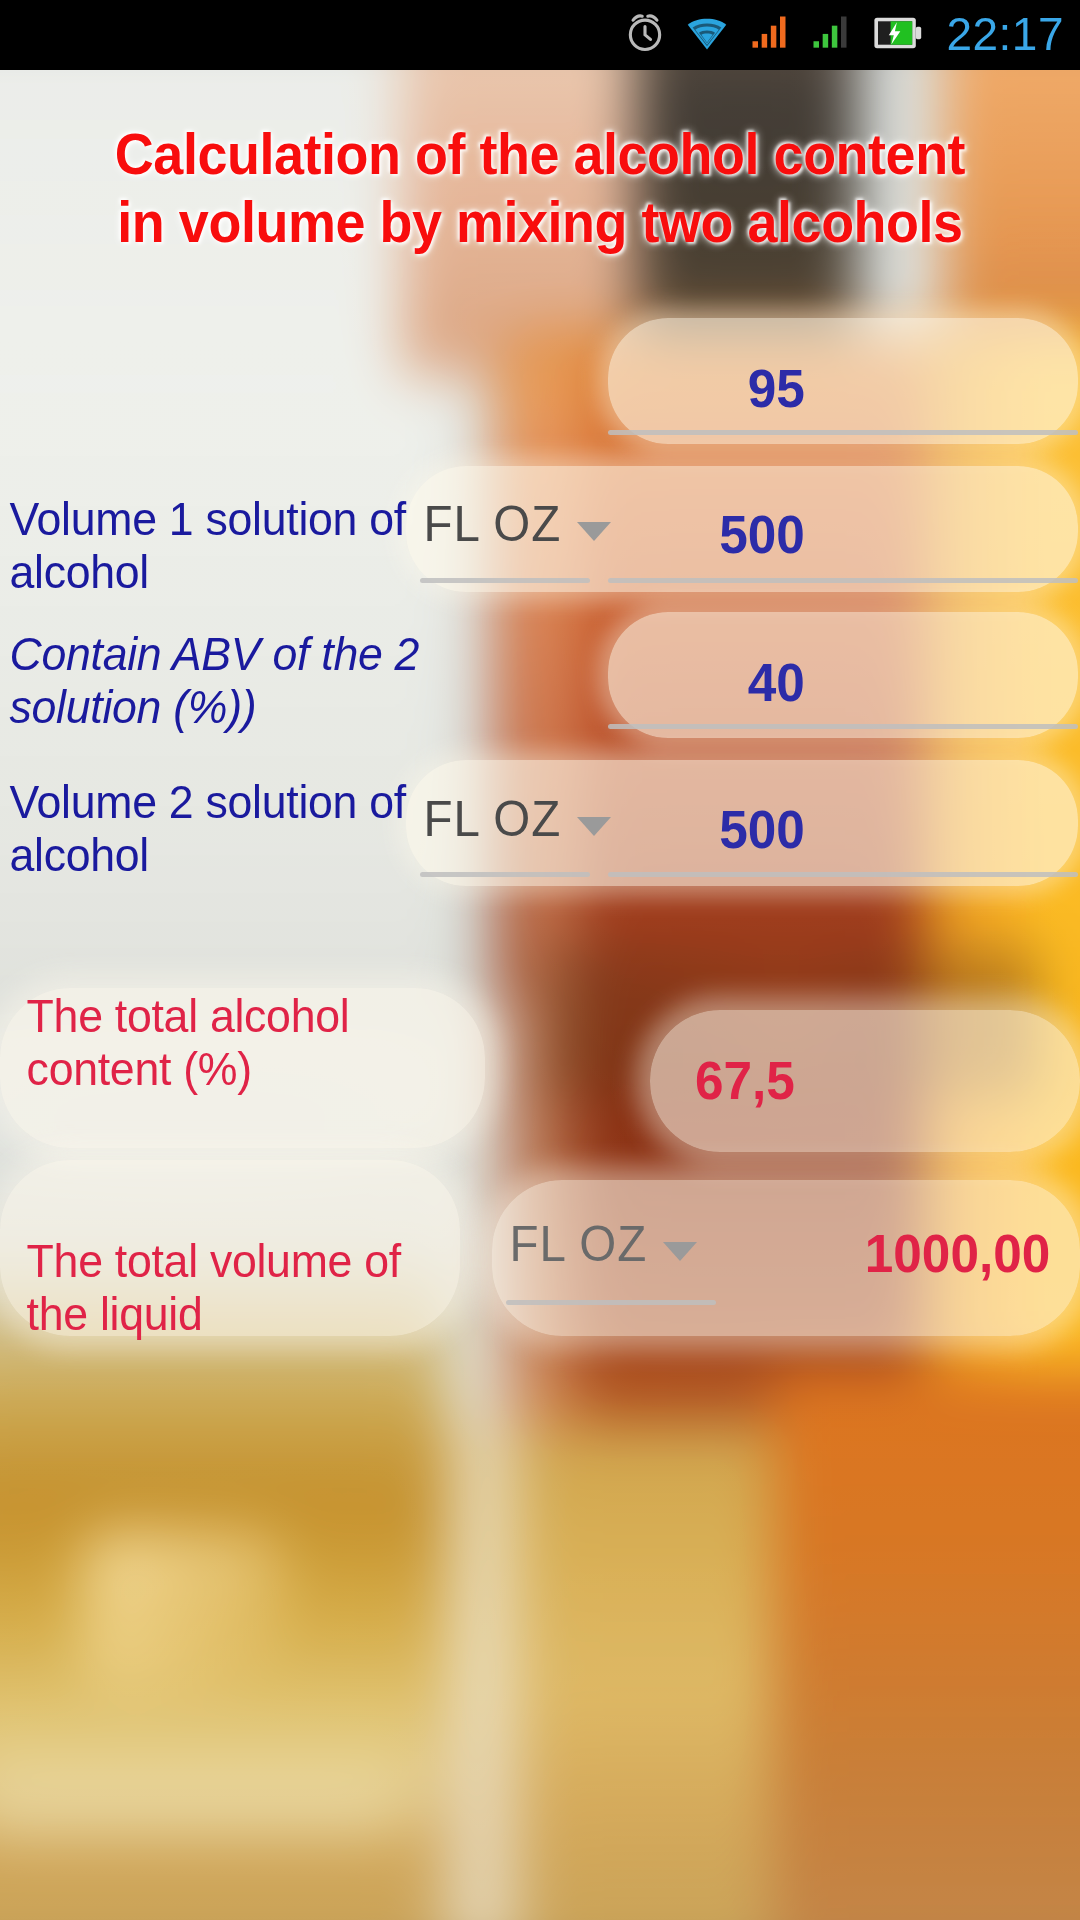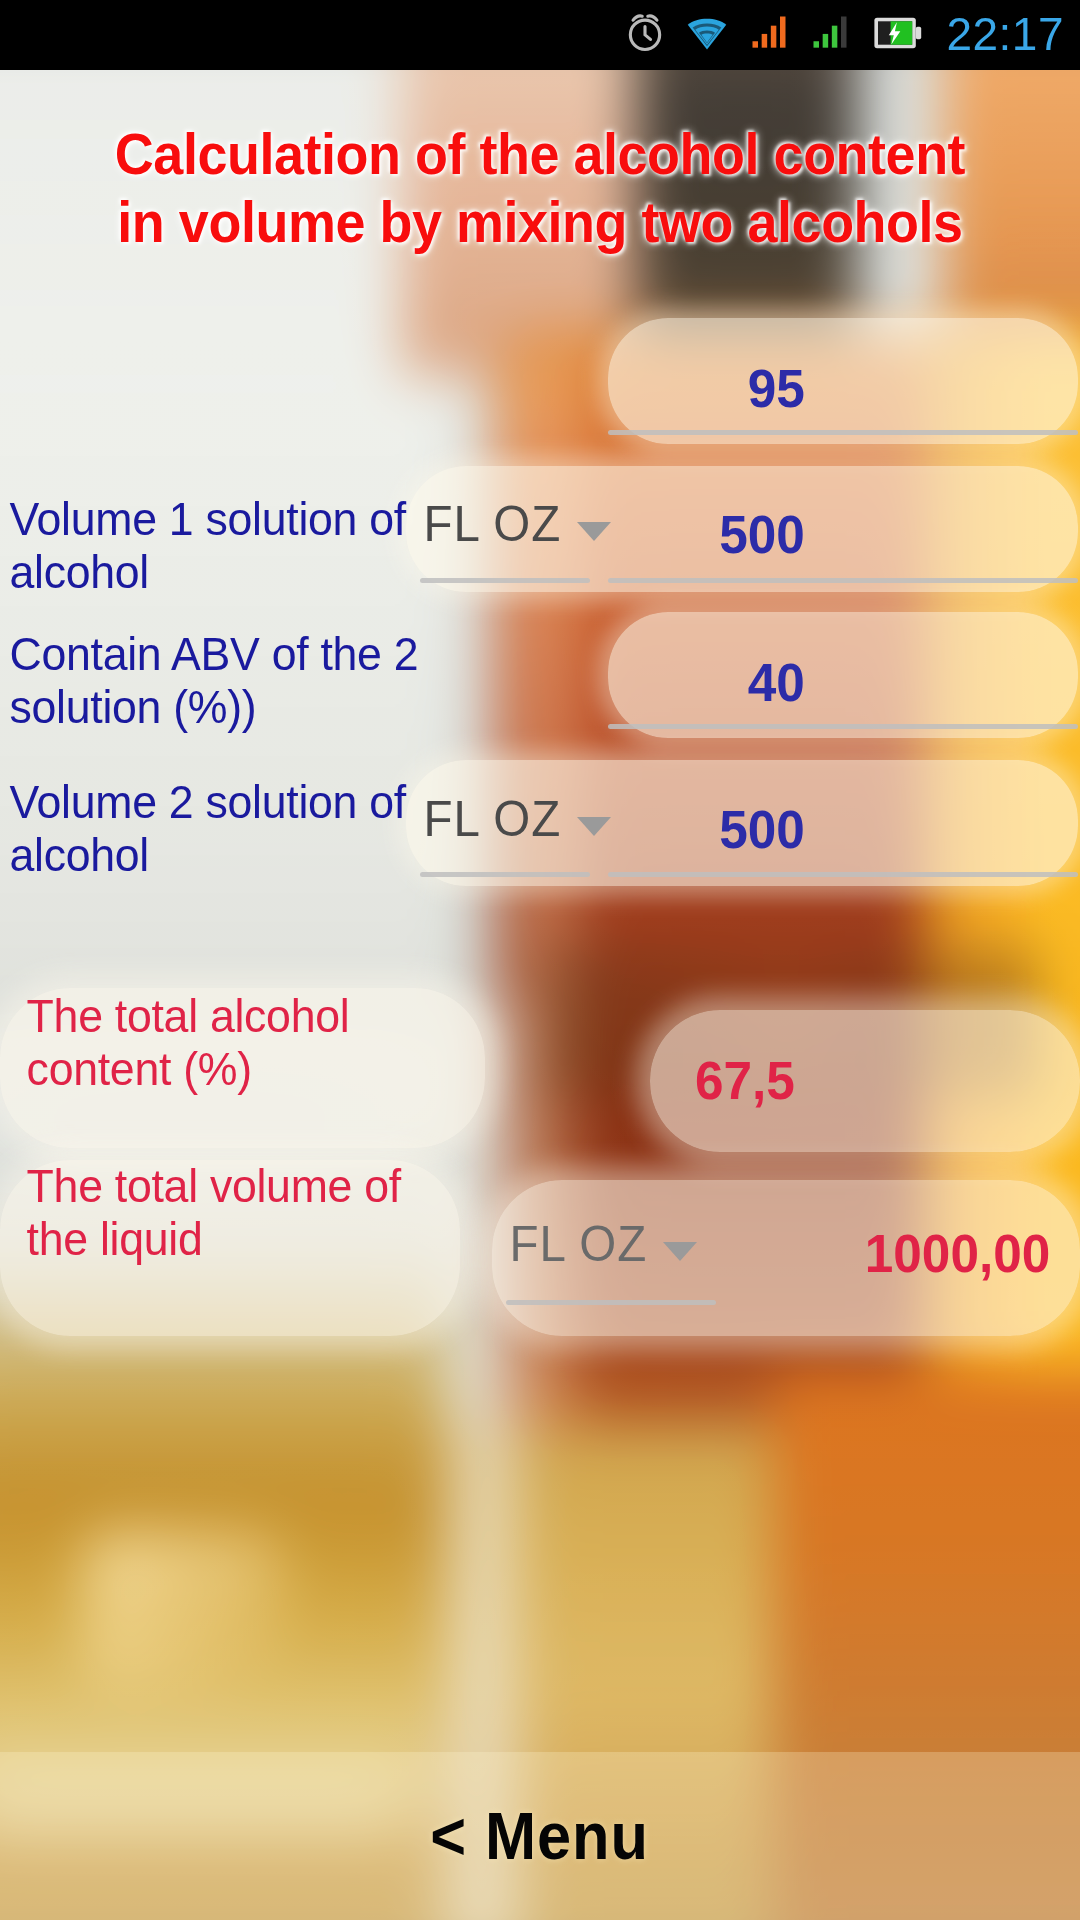--- a/index.html
+++ b/index.html
@@ -357,21 +357,21 @@
   </div>
   <div class="spinner" style="left:420px; top:495px;">
     <span class="spinner-text">FL OZ</span>
     <span class="caret"></span>
   </div>
   <div class="val val-in" style="left:600px; top:503px; width:210px;">500</div>
   <div class="underline" style="left:420px; top:578px; width:170px;"></div>
   <div class="underline" style="left:608px; top:578px; width:470px;"></div>
 
   <div class="pill" style="left:608px; top:612px; width:470px; height:126px;"></div>
-  <div class="row" style="top:623px; height:116px;">
+  <div class="row" style="top:623px; height:116px;font-style:italic;">
     <div class="row-label label-in">
       <span>Contain ABV of the 2</span><br>
       <span>solution (%))</span>
     </div>
   </div>
   <div class="val val-in" style="left:600px; top:651px; width:210px;">40</div>
   <div class="underline" style="left:608px; top:724px; width:470px;"></div>
 
   <div class="pill" style="left:406px; top:760px; width:672px; height:126px;"></div>
   <div class="row" style="top:771px; height:116px;">
@@ -393,30 +393,27 @@
   <div class="row" style="top:970px; height:146px;">
     <div class="row-label label-out">
       <span>The total alcohol</span><br>
       <span>content (%)</span>
     </div>
   </div>
   <div class="val val-out" style="left:590px; top:1049px; width:210px;">67,5</div>
 
   <div class="pill-soft" style="left:0px; top:1160px; width:460px; height:176px;"></div>
   <div class="pill-soft" style="left:492px; top:1180px; width:588px; height:156px;"></div>
-  <div class="row" style="top:1133px; height:160px;">
+  <div class="row" style="top:1208px; height:160px;">
     <div class="row-label label-out">
       <span>The total volume of</span><br>
       <span>the liquid</span>
     </div>
   </div>
   <div class="spinner" style="left:506px; top:1215px;">
     <span class="spinner-text out">FL OZ</span>
     <span class="caret"></span>
   </div>
   <div class="val val-out" style="left:670px; top:1222px; width:390px;">1000,00</div>
   <div class="underline" style="left:506px; top:1300px; width:210px;"></div>
 
-  <div id="menu-bar">
-    <span id="menu-btn">&lt; Menu</span>
-  </div>
 
 </div>
 
 </body></html>

